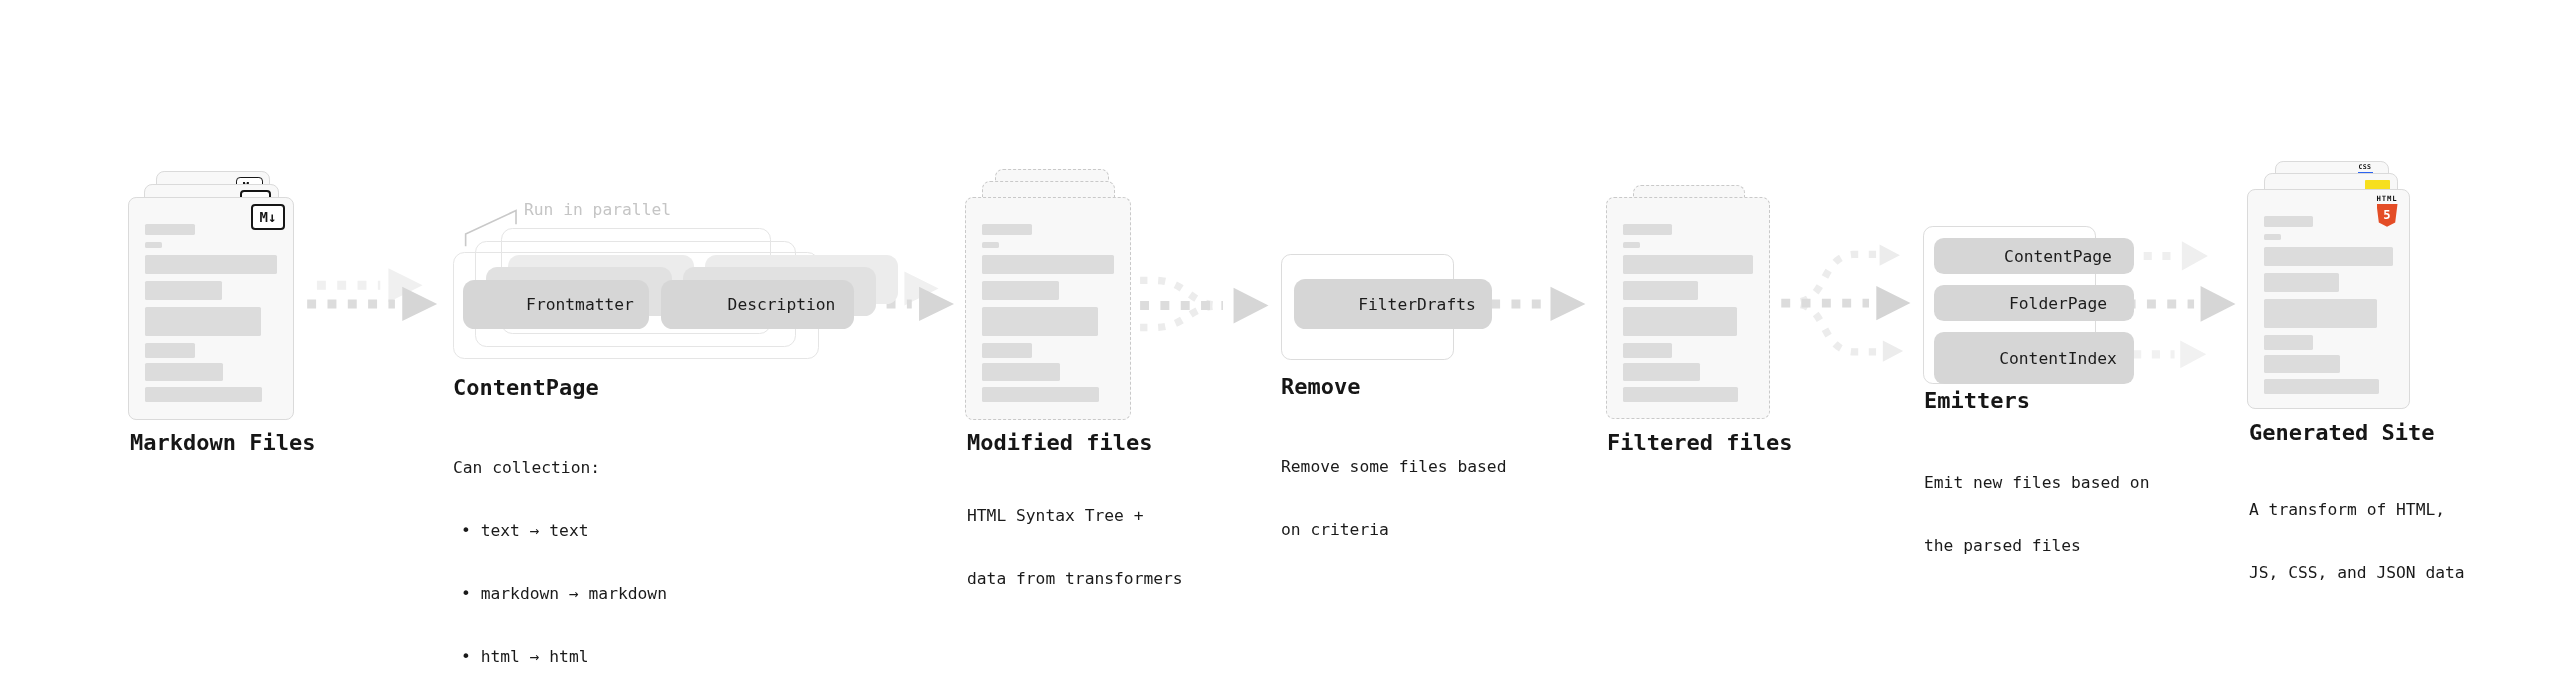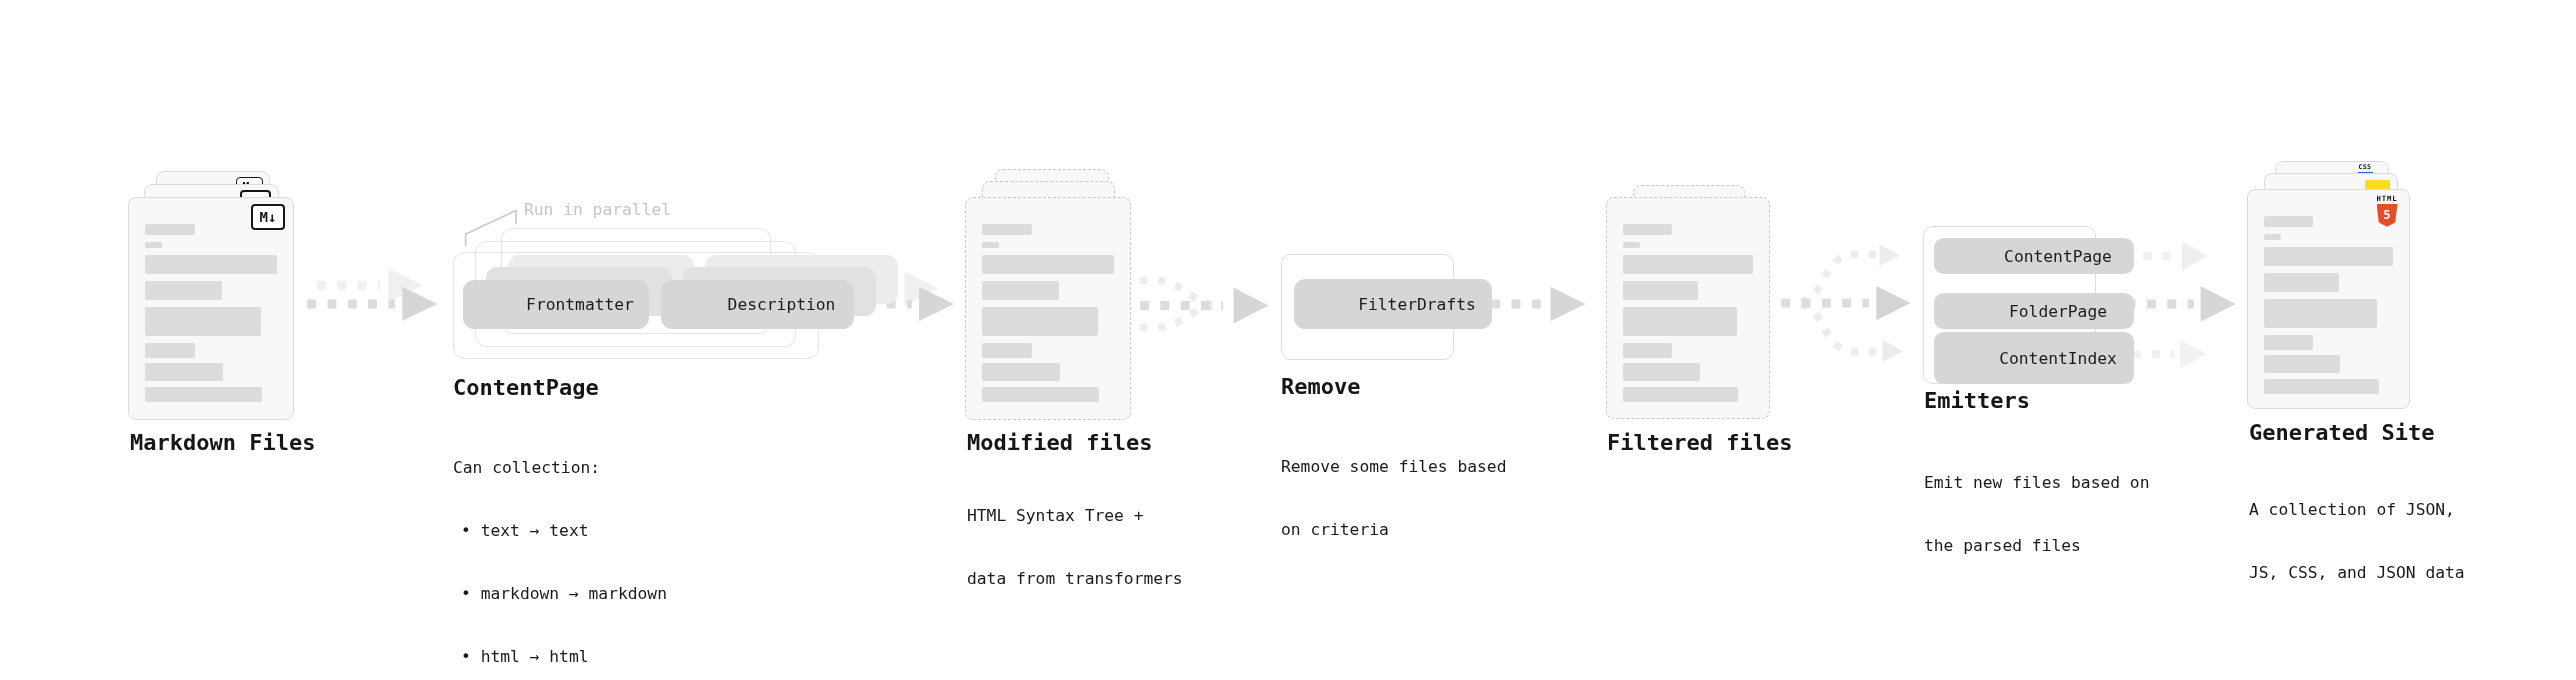--- a/index.html
+++ b/index.html
@@ -211,21 +211,21 @@
           <div class="bar" style="width: 59%; height: 18px; margin-top: 5.7px;"></div>
           <div class="bar" style="width: 89%; height: 14.6px; margin-top: 5.7px;"></div>
         </div>
     </div>
     <div class="title" style="left:1607px;top:431px">Filtered files</div>
   </div>
 
   <div>
     <div class="wbox" style="left:1923px;top:226px;width:173px;height:158px;z-index:1"></div>
     <div class="pill small" style="left:1934px;top:238px;width:152px;height:36px;z-index:2">ContentPage</div>
-    <div class="pill small" style="left:1934px;top:293px;width:152px;height:36px;z-index:2">FolderPage</div>
+    <div class="pill small" style="left:1934px;top:285px;width:152px;height:36px;z-index:2">FolderPage</div>
     <div class="pill small" style="left:1934px;top:332px;width:152px;height:52px;z-index:2">ContentIndex</div>
     <div class="title" style="left:1924px;top:389px">Emitters</div>
     <div class="desc" style="left:1924px;top:430px">
       <div>Emit new files based on</div>
       <div>the parsed files</div>
     </div>
   </div>
 
   <div>
     <div class="fcard" style="left:2275px;top:161px;width:114px;height:219px;z-index:1">
@@ -250,19 +250,19 @@
           <div class="bar" style="width: 100%; height: 19.5px; margin-top: 7.3px;"></div>
           <div class="bar" style="width: 58%; height: 19.5px; margin-top: 6.5px;"></div>
           <div class="bar" style="width: 88%; height: 29px; margin-top: 6.5px;"></div>
           <div class="bar" style="width: 38%; height: 14.6px; margin-top: 7.3px;"></div>
           <div class="bar" style="width: 59%; height: 18px; margin-top: 5.7px;"></div>
           <div class="bar" style="width: 89%; height: 14.6px; margin-top: 5.7px;"></div>
         </div>
     </div>
     <div class="title" style="left:2249px;top:421px">Generated Site</div>
     <div class="desc" style="left:2249px;top:457px">
-      <div>A collection of JSON,</div>
+      <div>A transform of HTML,</div>
       <div>JS, CSS, and JSON data</div>
     </div>
   </div>
 
 </div>
 
 
 </body></html>

